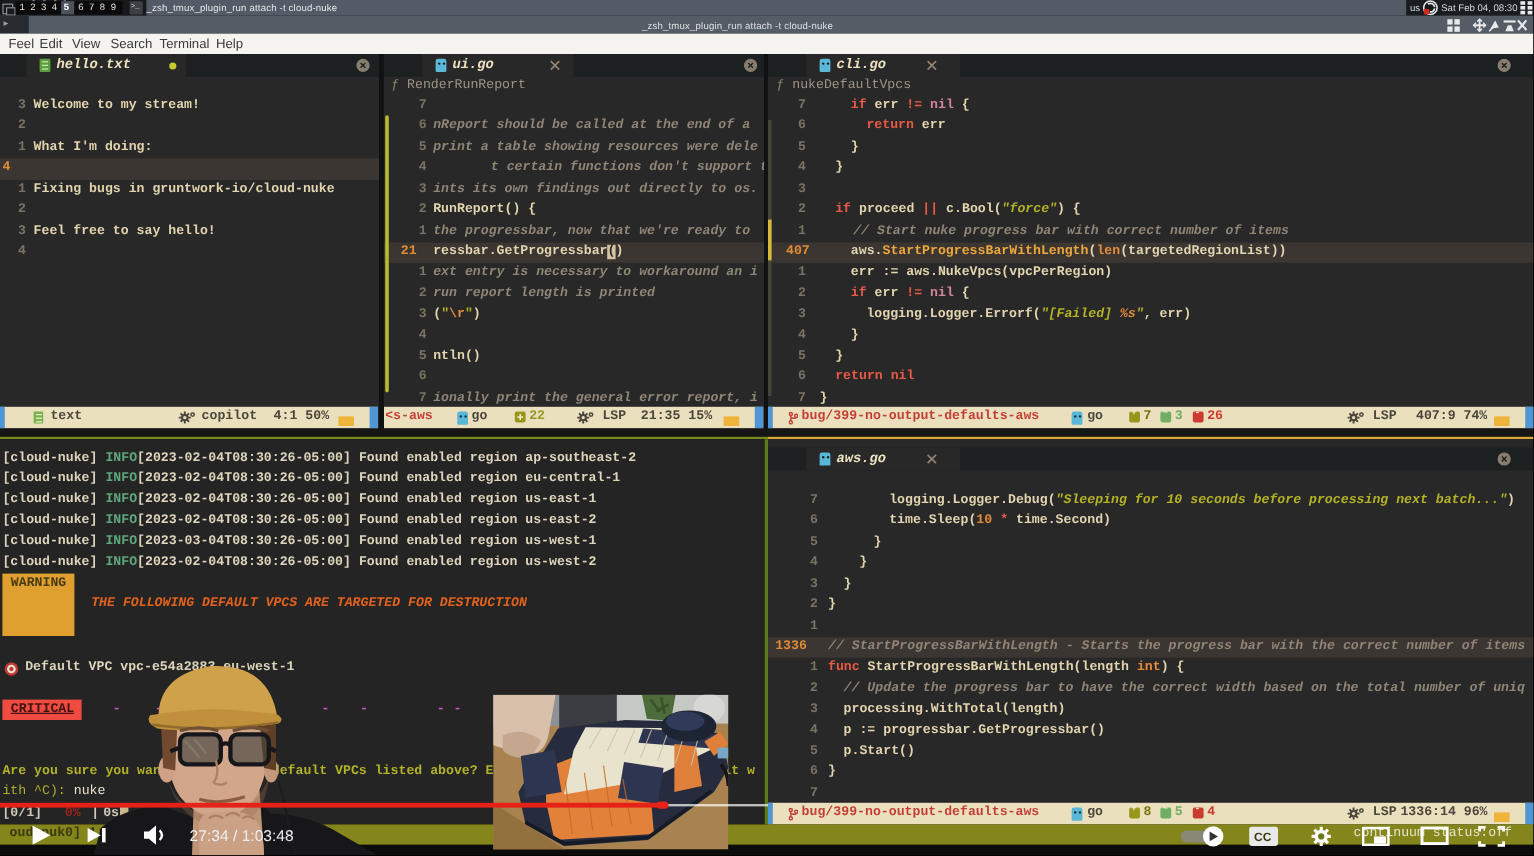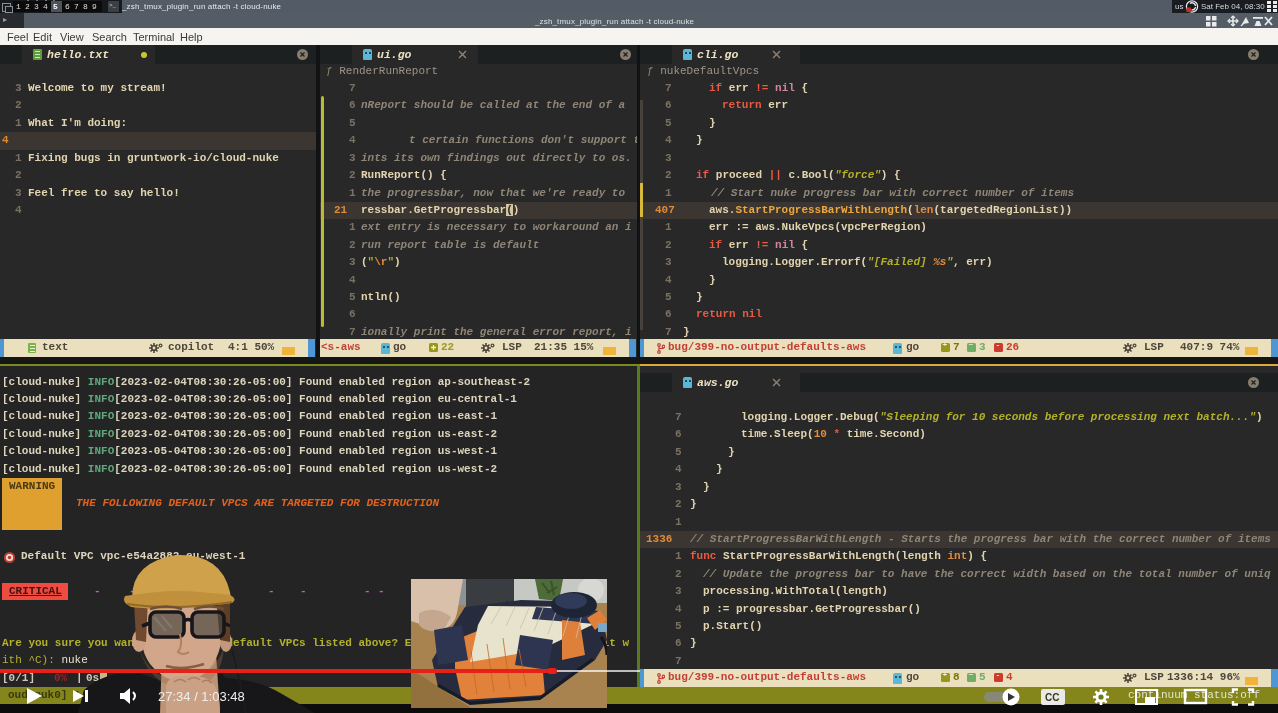--- a/index.html
+++ b/index.html
@@ -135,34 +135,35 @@
 <svg class="abs" style="left:623px;top:52px" width="5" height="5" viewBox="0 0 5 5">
       <path d="M0.5 0.5 L4.5 4.5 M4.5 0.5 L0.5 4.5" stroke="#1d2021" stroke-width="1.2"></path>
     </svg>
 <div class="m" style="left:326px;top:63px;color:#8a8a6a;">ƒ <span style="color:#9d9486">RenderRunReport</span></div>
 <div class="abs" style="left:320px;top:201.94px;width:317px;height:17.42px;background:#3b3632;"></div>
 <div class="abs" style="left:320px;top:45px;width:317px;height:312px;overflow:hidden;">
 <div class="m" style="left:29.0px;top:35.0px;font-weight:bold;"><span style="color:#7b7264;">7</span></div>
 <div class="m" style="left:29.0px;top:52.42px;font-weight:bold;"><span style="color:#7b7264;">6</span></div>
 <div class="m" style="left:41px;top:52.42px;font-weight:bold;"><span style="color:#8f8577;font-style:italic;">nReport should be called at the end of a</span></div>
 <div class="m" style="left:29.0px;top:69.84px;font-weight:bold;"><span style="color:#7b7264;">5</span></div>
+<div class="m" style="left:41px;top:69.84px;font-weight:bold;"><span style="color:#8f8577;font-style:italic;">print a table showing resources were dele</span></div>
 <div class="m" style="left:29.0px;top:87.26px;font-weight:bold;"><span style="color:#7b7264;">4</span></div>
 <div class="m" style="left:41px;top:87.26px;font-weight:bold;margin-left:48px;"><span style="color:#8f8577;font-style:italic;">t certain functions don't support the rep</span></div>
 <div class="m" style="left:29.0px;top:104.68px;font-weight:bold;"><span style="color:#7b7264;">3</span></div>
 <div class="m" style="left:41px;top:104.68px;font-weight:bold;"><span style="color:#8f8577;font-style:italic;">ints its own findings out directly to os.</span></div>
 <div class="m" style="left:29.0px;top:122.10000000000001px;font-weight:bold;"><span style="color:#7b7264;">2</span></div>
 <div class="m" style="left:41px;top:122.10000000000001px;font-weight:bold;"><span style="color:#e2d4ae;">RunReport() {</span></div>
 <div class="m" style="left:29.0px;top:139.52px;font-weight:bold;"><span style="color:#7b7264;">1</span></div>
 <div class="m" style="left:41px;top:139.52px;font-weight:bold;"><span style="color:#8f8577;font-style:italic;">the progressbar, now that we're ready to</span></div>
 <div class="m" style="left:14px;top:156.94px;font-weight:bold;"><span style="color:#e08a33;">21</span></div>
 <div class="m" style="left:41px;top:156.94px;font-weight:bold;"><span style="color:#e2d4ae;">ressbar.GetProgressbar</span><span style="color:#282828;background:#d5c4a1;">(</span><span style="color:#e2d4ae;">)</span></div>
 <div class="m" style="left:29.0px;top:174.36px;font-weight:bold;"><span style="color:#7b7264;">1</span></div>
 <div class="m" style="left:41px;top:174.36px;font-weight:bold;"><span style="color:#8f8577;font-style:italic;">ext entry is necessary to workaround an i</span></div>
 <div class="m" style="left:29.0px;top:191.78000000000003px;font-weight:bold;"><span style="color:#7b7264;">2</span></div>
-<div class="m" style="left:41px;top:191.78000000000003px;font-weight:bold;"><span style="color:#8f8577;font-style:italic;">run report table is default</span></div>
+<div class="m" style="left:41px;top:191.78000000000003px;font-weight:bold;"><span style="color:#8f8577;font-style:italic;">run report length is printed</span></div>
 <div class="m" style="left:29.0px;top:209.20000000000002px;font-weight:bold;"><span style="color:#7b7264;">3</span></div>
 <div class="m" style="left:41px;top:209.20000000000002px;font-weight:bold;"><span style="color:#e2d4ae;">(</span><span style="color:#b3b226;">"</span><span style="color:#e58a3c;">\r</span><span style="color:#b3b226;">"</span><span style="color:#e2d4ae;">)</span></div>
 <div class="m" style="left:29.0px;top:226.62px;font-weight:bold;"><span style="color:#7b7264;">4</span></div>
 <div class="m" style="left:29.0px;top:244.04000000000002px;font-weight:bold;"><span style="color:#7b7264;">5</span></div>
 <div class="m" style="left:41px;top:244.04000000000002px;font-weight:bold;"><span style="color:#e2d4ae;">ntln()</span></div>
 <div class="m" style="left:29.0px;top:261.46000000000004px;font-weight:bold;"><span style="color:#7b7264;">6</span></div>
 <div class="m" style="left:29.0px;top:278.88px;font-weight:bold;"><span style="color:#7b7264;">7</span></div>
 <div class="m" style="left:41px;top:278.88px;font-weight:bold;"><span style="color:#8f8577;font-style:italic;">ionally print the general error report, i</span></div>
 </div>
 <div class="abs" style="left:320.5px;top:96px;width:3.5px;height:231px;background:#b8bc2e;border-radius:2px;"></div>
@@ -283,21 +284,21 @@
 <div class="abs" style="left:1245px;top:347px;width:13px;height:8px;background:#f0b43a;"></div>
 <div class="abs" style="left:0;top:357px;width:1278px;height:9px;background:#161616;"></div>
 <div class="abs" style="left:0;top:364px;width:640px;height:2px;background:#7a8a1e;"></div>
 <div class="abs" style="left:640px;top:364px;width:638px;height:2px;background:#d9a93c;"></div>
 <div class="abs" style="left:637px;top:366px;width:3px;height:321px;background:#5a7a1e;"></div>
 <div class="abs" style="left:0;top:366px;width:637px;height:321px;background:#242424;"></div>
 <div class="m" style="left:2px;top:373.5px;font-weight:bold;"><span style="color:#ddd4bc;">[cloud-nuke] </span><span style="color:#5fa77c;">INFO</span><span style="color:#ddd4bc;">[2023-02-04T08:30:26-05:00] Found enabled region ap-southeast-2</span></div>
 <div class="m" style="left:2px;top:390.92px;font-weight:bold;"><span style="color:#ddd4bc;">[cloud-nuke] </span><span style="color:#5fa77c;">INFO</span><span style="color:#ddd4bc;">[2023-02-04T08:30:26-05:00] Found enabled region eu-central-1</span></div>
 <div class="m" style="left:2px;top:408.34000000000003px;font-weight:bold;"><span style="color:#ddd4bc;">[cloud-nuke] </span><span style="color:#5fa77c;">INFO</span><span style="color:#ddd4bc;">[2023-02-04T08:30:26-05:00] Found enabled region us-east-1</span></div>
 <div class="m" style="left:2px;top:425.76px;font-weight:bold;"><span style="color:#ddd4bc;">[cloud-nuke] </span><span style="color:#5fa77c;">INFO</span><span style="color:#ddd4bc;">[2023-02-04T08:30:26-05:00] Found enabled region us-east-2</span></div>
-<div class="m" style="left:2px;top:443.18px;font-weight:bold;"><span style="color:#ddd4bc;">[cloud-nuke] </span><span style="color:#5fa77c;">INFO</span><span style="color:#ddd4bc;">[2023-05-04T08:30:26-05:00] Found enabled region us-west-1</span></div>
+<div class="m" style="left:2px;top:443.18px;font-weight:bold;"><span style="color:#ddd4bc;">[cloud-nuke] </span><span style="color:#5fa77c;">INFO</span><span style="color:#ddd4bc;">[2023-03-04T08:30:26-05:00] Found enabled region us-west-1</span></div>
 <div class="m" style="left:2px;top:460.6px;font-weight:bold;"><span style="color:#ddd4bc;">[cloud-nuke] </span><span style="color:#5fa77c;">INFO</span><span style="color:#ddd4bc;">[2023-02-04T08:30:26-05:00] Found enabled region us-west-2</span></div>
 <div class="abs" style="left:2px;top:478.02px;width:60px;height:52.260000000000005px;background:#e0a02f;"></div>
 <div class="m" style="left:9px;top:478.02px;font-weight:bold;"><span style="color:#4a3a14;">WARNING</span></div>
 <div class="m" style="left:76px;top:495.44px;font-weight:bold;"><span style="color:#e2621d;font-style:italic;">THE FOLLOWING DEFAULT VPCS ARE TARGETED FOR DESTRUCTION</span></div>
 <svg class="abs" style="left:3px;top:551px" width="13" height="13" viewBox="0 0 13 13">
       <circle cx="6.5" cy="6.5" r="5.6" fill="#c03a34"></circle>
       <circle cx="6.5" cy="6.5" r="3.6" fill="#e8e2d0"></circle>
       <circle cx="6.5" cy="6.5" r="1.8" fill="#c03a34"></circle>
     </svg>
 <div class="m" style="left:21px;top:547.7px;font-weight:bold;"><span style="color:#ddd4bc;">Default VPC vpc-e54a2883 eu-west-1</span></div>

